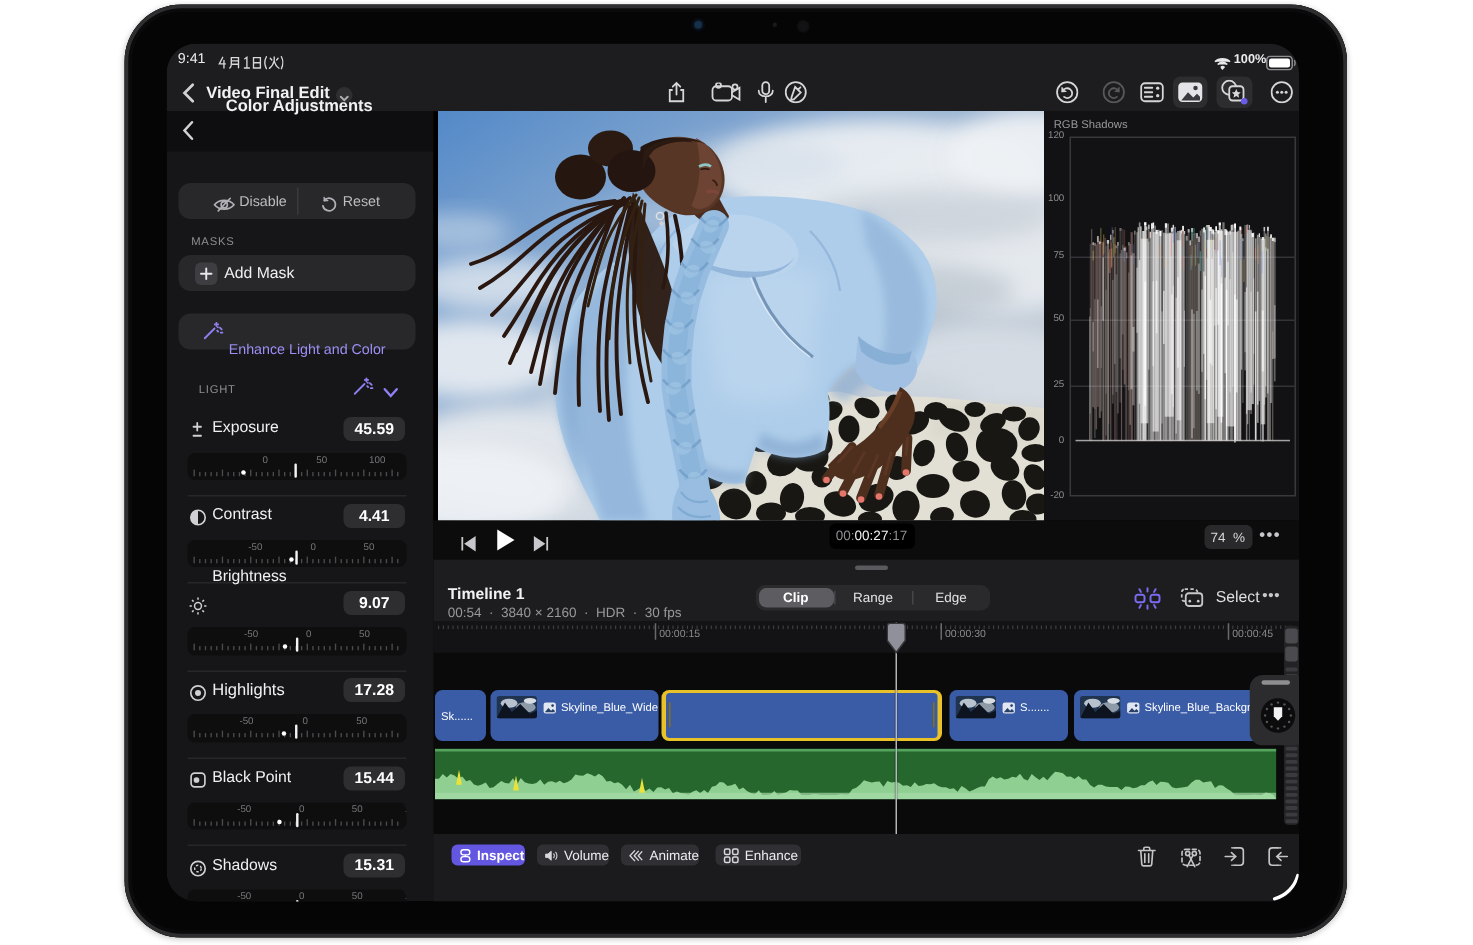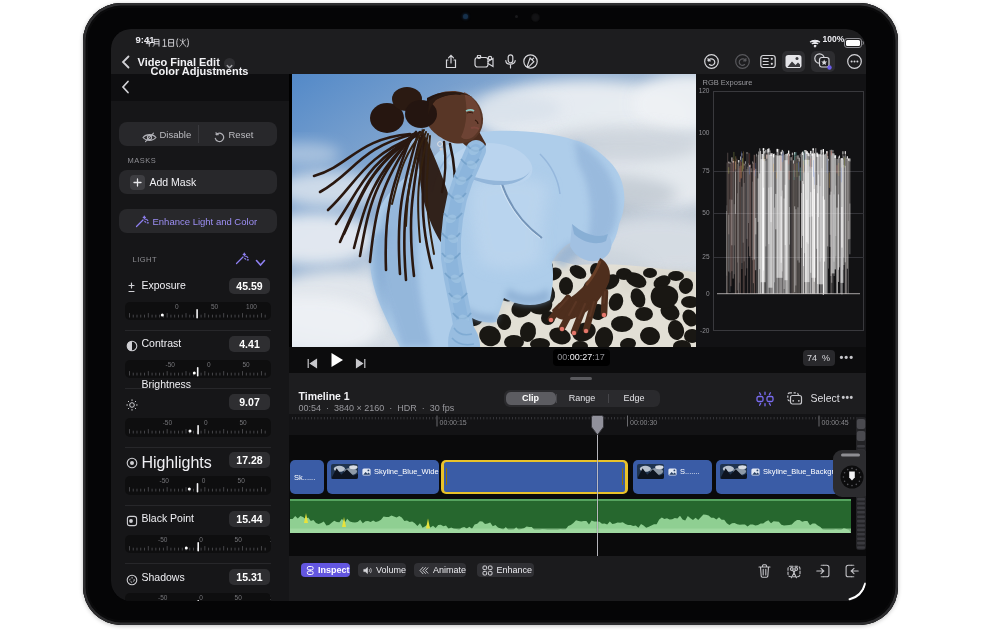--- a/index.html
+++ b/index.html
@@ -10,21 +10,21 @@
 .txt{white-space:nowrap}
 </style></head>
 <body>
 <div id="stage">
   <div id="device">
     <div class="ab" style="left:380px;top:11px;width:5px;height:5px;border-radius:50%;background:#16304a;box-shadow:0 0 3px #1a3a5c"></div>
     <div class="ab" style="left:432px;top:12px;width:3px;height:3px;border-radius:50%;background:#1a1a1c"></div>
     <div class="ab" style="left:448px;top:10px;width:9px;height:9px;border-radius:50%;background:#131315;box-shadow:inset 0 0 2px #000"></div>
     <div id="screen">
 <div class="ab" style="left:0;top:0;width:755px;height:45px;background:#1d1d1f"></div>
-<div class="ab txt" style="left:25px;top:4.5px;font-size:9.5px;font-weight:bold;color:#ebebf0">9:41</div>
+<div class="ab txt" style="left:8px;top:4.5px;font-size:9.5px;font-weight:normal;color:#ebebf0">9:41</div>
 <div class="ab" style="left:34px;top:4.5px"><svg width="44" height="10" viewBox="0 0 44 10" style="">
             <g stroke="#d8d8dc" stroke-width="0.9" fill="none" stroke-linecap="round">
               <path d="M3.5,1.2 L1.2,5.6 H5.2 M4.3,3.2 V8.3"></path>
               <path d="M9.2,1.4 H14 V8.2 M9.2,1.4 L9.2,6 C9.2,7.2 8.8,7.8 8.2,8.4 M9.4,3.6 H13.8 M9.4,5.8 H13.8"></path>
               <path d="M18.2,2.2 L19.6,1.2 V8.3 M17.9,8.3 H21.3"></path>
               <path d="M24,1.4 H28.6 V8.3 H24 Z M24,4.8 H28.6"></path>
               <path d="M32.6,0.8 C31.4,3 31.4,6.4 32.6,8.8"></path>
               <path d="M37.8,1 V3.4 M37.8,3.4 C37.3,5.6 36.2,7.4 34.6,8.6 M37.8,3.4 C38.3,5.6 39.5,7.5 41,8.5 M35.2,1.8 L36.2,3 M40.4,1.8 L39.4,3"></path>
               <path d="M42.6,0.8 C43.8,3 43.8,6.4 42.6,8.8"></path>
             </g>
@@ -146,21 +146,21 @@
           </svg></div>
 <div class="ab txt" style="left:39px;top:147px;font-size:10.5px;color:#f0f0f4">Add Mask</div>
 <div class="ab" style="left:8.5px;top:180px;width:158px;height:24px;border-radius:8px;background:#28282b"></div>
 <div class="ab" style="left:24px;top:185px"><svg width="14" height="13" viewBox="0 0 14 13" style="">
             <g stroke="#8f80f2" stroke-width="1.2" fill="none" stroke-linecap="round">
               <path d="M1.5,11.5 L8,5"></path>
               <path d="M9.3,1.2 V3.4 M8.2,2.3 H10.4 M11.6,4.4 L12.8,5.6 M12.2,7.8 L13.4,7.8 M9.8,6.4 L10.4,7"></path>
               <circle cx="10.2" cy="4.2" r="0.7" fill="#8f80f2" stroke="none"></circle>
             </g>
           </svg></div>
-<div class="ab txt" style="left:42px;top:187px;font-size:9.5px;color:#9d8ff5">Enhance Light and Color</div>
+<div class="ab txt" style="left:42px;top:199px;font-size:9.5px;color:#9d8ff5">Enhance Light and Color</div>
 <div class="ab txt" style="left:22px;top:226px;font-size:7.5px;letter-spacing:0.5px;color:#8e8e93">LIGHT</div>
 <div class="ab" style="left:124px;top:222px"><svg width="14" height="13" viewBox="0 0 14 13" style="">
             <g stroke="#8f80f2" stroke-width="1.2" fill="none" stroke-linecap="round">
               <path d="M1.5,11.5 L8,5"></path>
               <path d="M9.3,1.2 V3.4 M8.2,2.3 H10.4 M11.6,4.4 L12.8,5.6 M12.2,7.8 L13.4,7.8 M9.8,6.4 L10.4,7"></path>
               <circle cx="10.2" cy="4.2" r="0.7" fill="#8f80f2" stroke="none"></circle>
             </g>
           </svg></div>
 <div class="ab" style="left:144px;top:225px"><svg width="11" height="9" viewBox="0 0 11 9" style="">
             <path d="M1.5,1.5 L5.5,6 L9.5,1.5" stroke="#8f80f2" stroke-width="1.6" fill="none" stroke-linecap="round"></path>
@@ -325,21 +325,21 @@
             <rect x="135.95" y="11.10" width="0.9" height="4.4" fill="#4c4c50"></rect>
             <rect x="139.72" y="12.70" width="0.9" height="2.8" fill="#4c4c50"></rect>
             <circle cx="65.0" cy="13" r="1.5" fill="#fff"></circle>
             <rect x="72.3" y="7" width="1.6" height="9.5" rx="0.8" fill="#f4f4f6"></rect>
           </svg></div>
 <div class="ab" style="left:14.5px;top:417.6px;width:146px;height:1px;background:#27272a"></div>
 <div class="ab" style="left:15px;top:425.9px"><svg width="12" height="12" viewBox="0 0 12 12" style="">
             <circle cx="6" cy="6" r="4.8" stroke="#d0d0d4" stroke-width="1.1" fill="none"></circle>
             <circle cx="6" cy="6" r="2" fill="#d0d0d4"></circle>
           </svg></div>
-<div class="ab txt" style="left:31px;top:424.9px;font-size:16px;color:#f0f0f4">Highlights</div>
+<div class="ab txt" style="left:31px;top:424.9px;font-size:11px;color:#f0f0f4">Highlights</div>
 <div class="ab txt" style="left:118.5px;top:423.4px;width:41px;height:16px;border-radius:5px;background:#2e2e31;color:#fff;font-size:10.5px;font-weight:bold;text-align:center;line-height:16px">17.28</div>
 <div class="ab" style="left:14.5px;top:447.4px;width:146px;height:18.5px;border-radius:5px;background:#0e0e0f;overflow:hidden"><svg width="146" height="18.5" viewBox="0 0 146 18.5" style="">
             <text x="39.3" y="6.5" font-size="6.5" fill="#76767a" text-anchor="middle" font-family="Liberation Sans">-50</text>
             <text x="78.5" y="6.5" font-size="6.5" fill="#76767a" text-anchor="middle" font-family="Liberation Sans">0</text>
             <text x="116.2" y="6.5" font-size="6.5" fill="#76767a" text-anchor="middle" font-family="Liberation Sans">50</text>
             <text x="153.9" y="6.5" font-size="6.5" fill="#76767a" text-anchor="middle" font-family="Liberation Sans">100</text>
             <rect x="4.00" y="11.10" width="0.9" height="4.4" fill="#4c4c50"></rect>
             <rect x="7.77" y="12.70" width="0.9" height="2.8" fill="#4c4c50"></rect>
             <rect x="11.54" y="12.70" width="0.9" height="2.8" fill="#4c4c50"></rect>
             <rect x="15.31" y="12.70" width="0.9" height="2.8" fill="#4c4c50"></rect>
@@ -671,21 +671,21 @@
             <path d="M302,228 L298,242" stroke="#5d3826" stroke-width="2" stroke-linecap="round" opacity="0.8"></path>
             <path d="M313,218 L312,229" stroke="#5d3826" stroke-width="2" stroke-linecap="round" opacity="0.8"></path>
             <circle cx="259" cy="246" r="2.2" fill="#e4766b"></circle>
             <circle cx="270" cy="255" r="2.2" fill="#e4766b"></circle>
             <circle cx="282" cy="259" r="2.2" fill="#e4766b"></circle>
             <circle cx="294" cy="257" r="2.2" fill="#e4766b"></circle>
             <circle cx="312" cy="241" r="2.2" fill="#e4766b"></circle>
             <path d="M308,187 C305,196 300,204 294,211" stroke="#6b4028" stroke-width="3" fill="none" opacity="0.9"></path>
           </svg></div>
 <div class="ab" style="left:585px;top:45px;width:170px;height:273px;background:#121214"></div>
-<div class="ab txt" style="left:592px;top:49px;font-size:7.5px;color:#98989d">RGB Exposure</div>
+<div class="ab txt" style="left:592px;top:49px;font-size:7.5px;color:#98989d">RGB Shadows</div>
 <div class="ab txt" style="left:570px;top:58px;width:29px;text-align:right;font-size:6.5px;color:#8e8e93">120</div>
 <div class="ab txt" style="left:570px;top:100px;width:29px;text-align:right;font-size:6.5px;color:#8e8e93">100</div>
 <div class="ab txt" style="left:570px;top:138px;width:29px;text-align:right;font-size:6.5px;color:#8e8e93">75</div>
 <div class="ab txt" style="left:570px;top:180px;width:29px;text-align:right;font-size:6.5px;color:#8e8e93">50</div>
 <div class="ab txt" style="left:570px;top:224px;width:29px;text-align:right;font-size:6.5px;color:#8e8e93">25</div>
 <div class="ab txt" style="left:570px;top:261px;width:29px;text-align:right;font-size:6.5px;color:#8e8e93">0</div>
 <div class="ab txt" style="left:570px;top:298px;width:29px;text-align:right;font-size:6.5px;color:#8e8e93">-20</div>
 <div class="ab" style="left:602.5px;top:62px;width:151px;height:240px;border:1px solid #39393d"></div>
 <div class="ab" style="left:603px;top:142px;width:150px;height:1px;background:#333338"></div>
 <div class="ab" style="left:603px;top:184px;width:150px;height:1px;background:#333338"></div>

